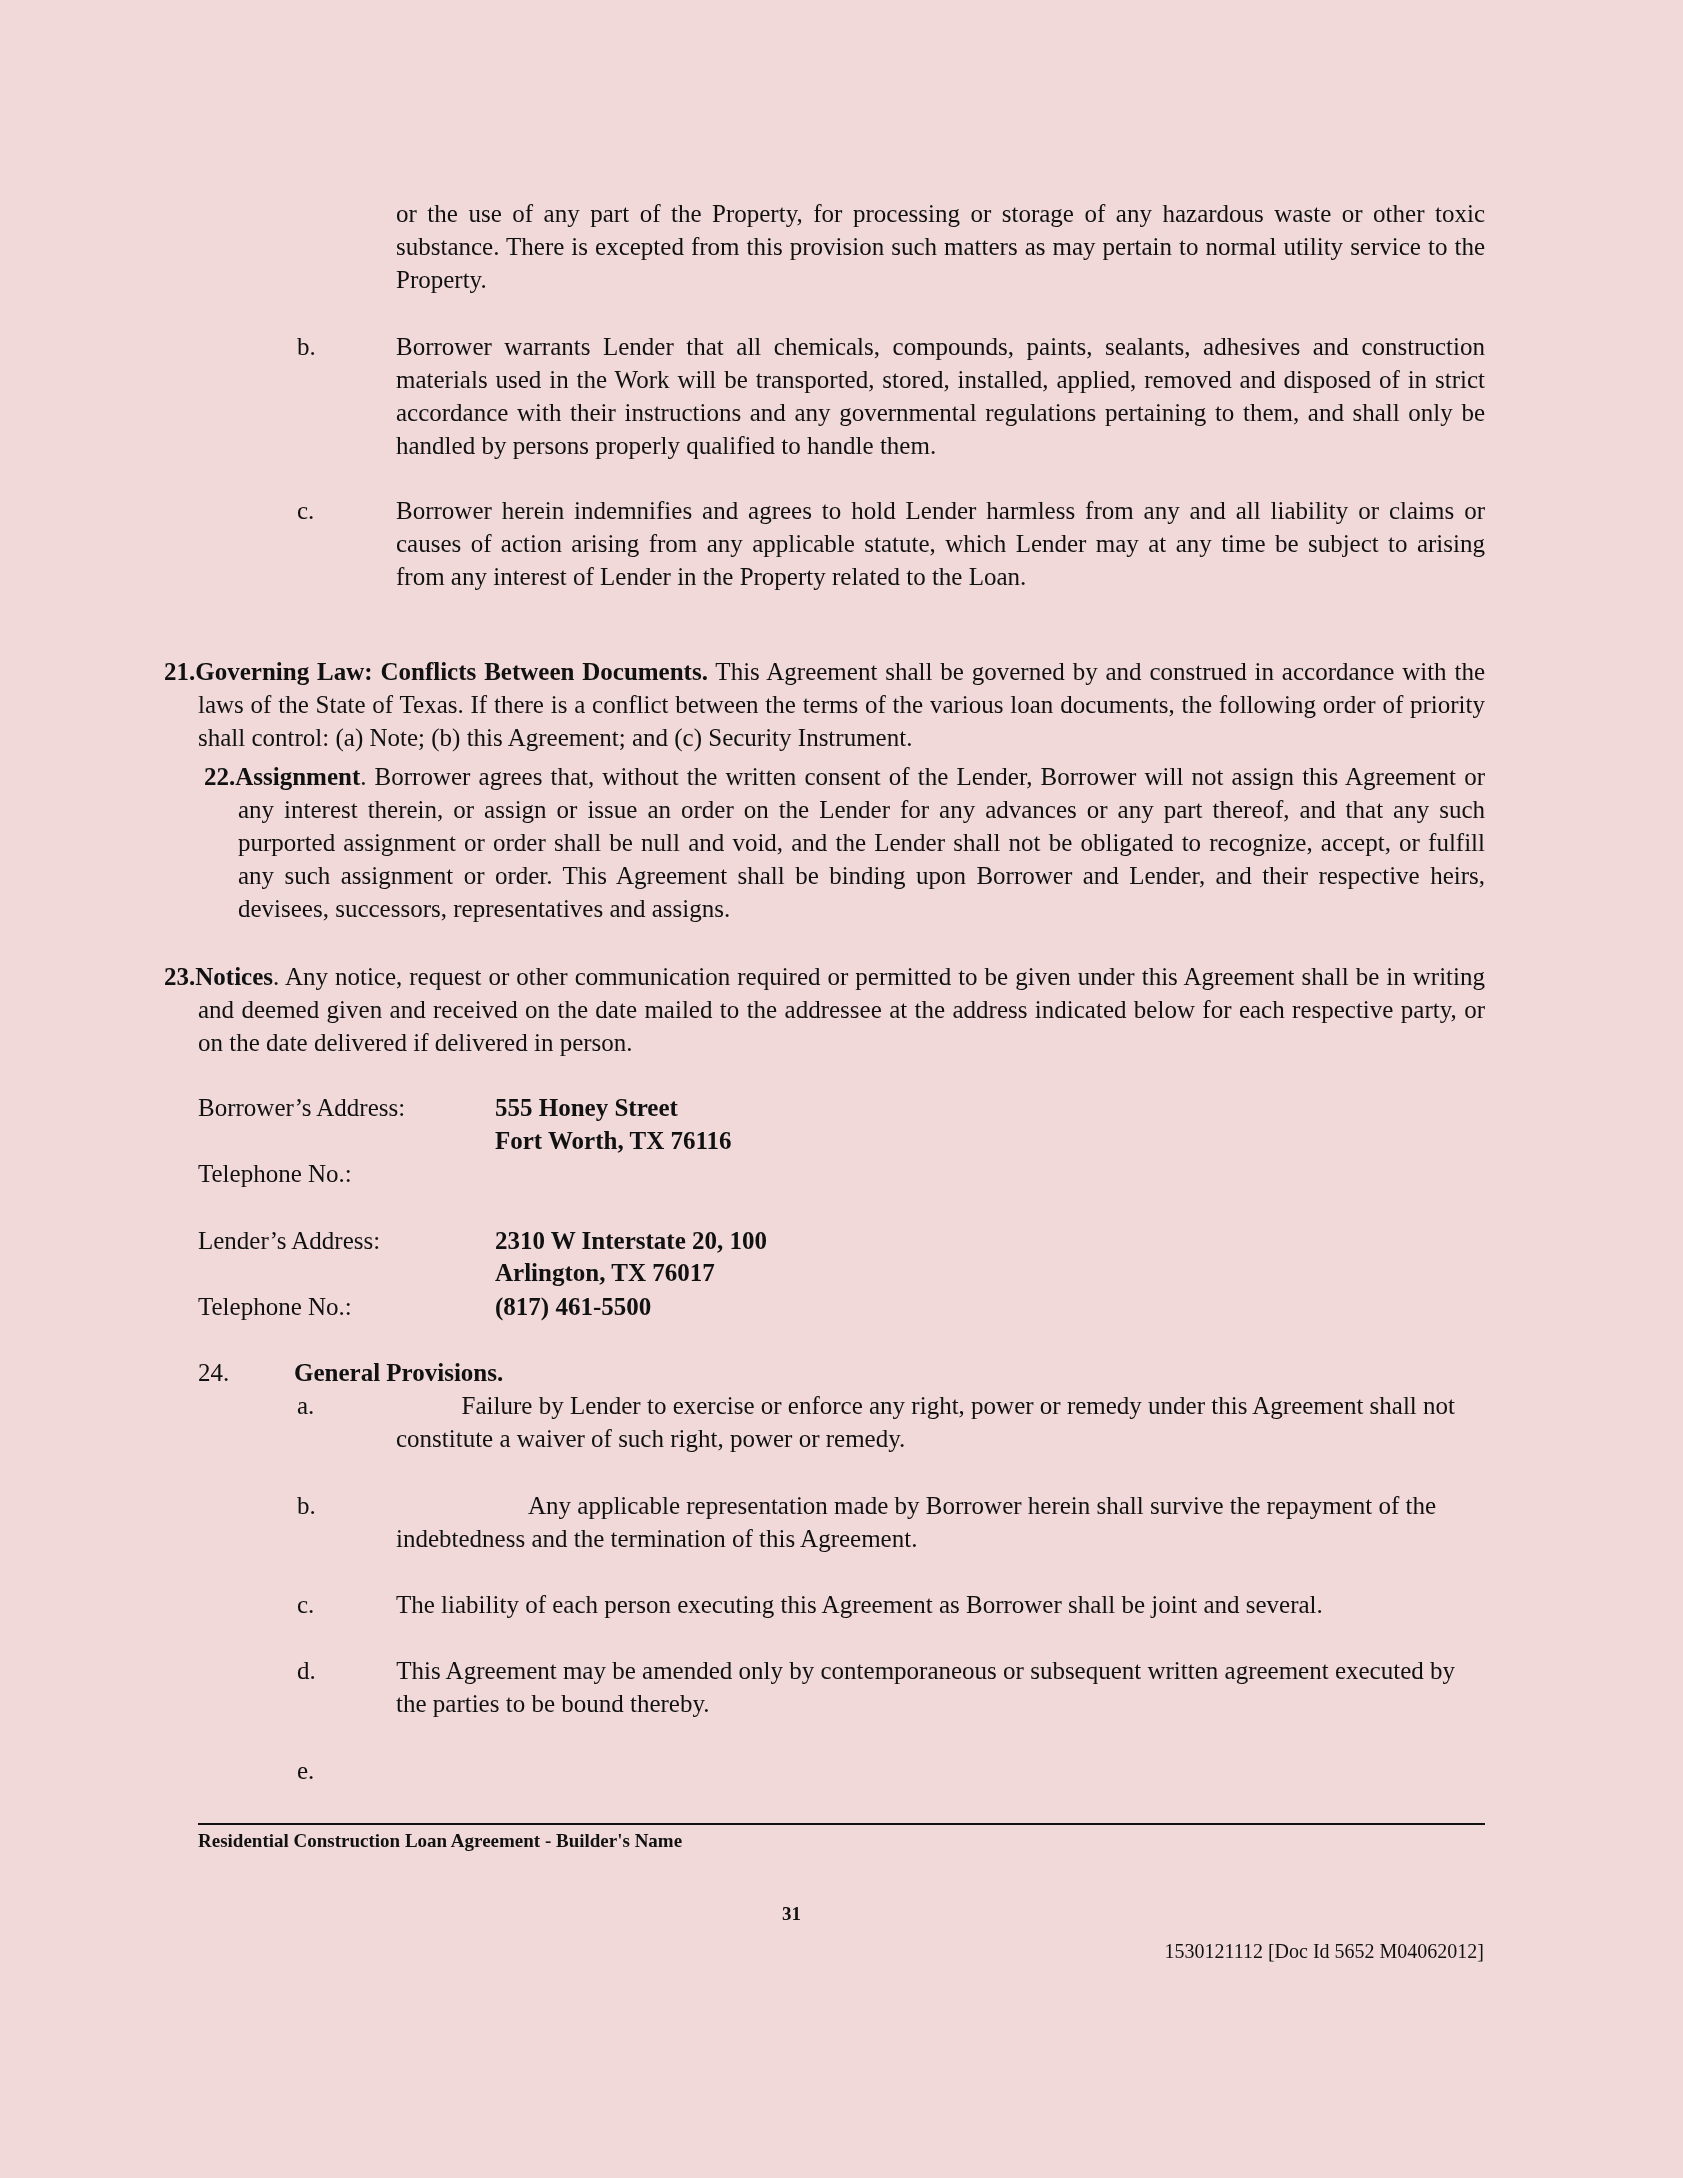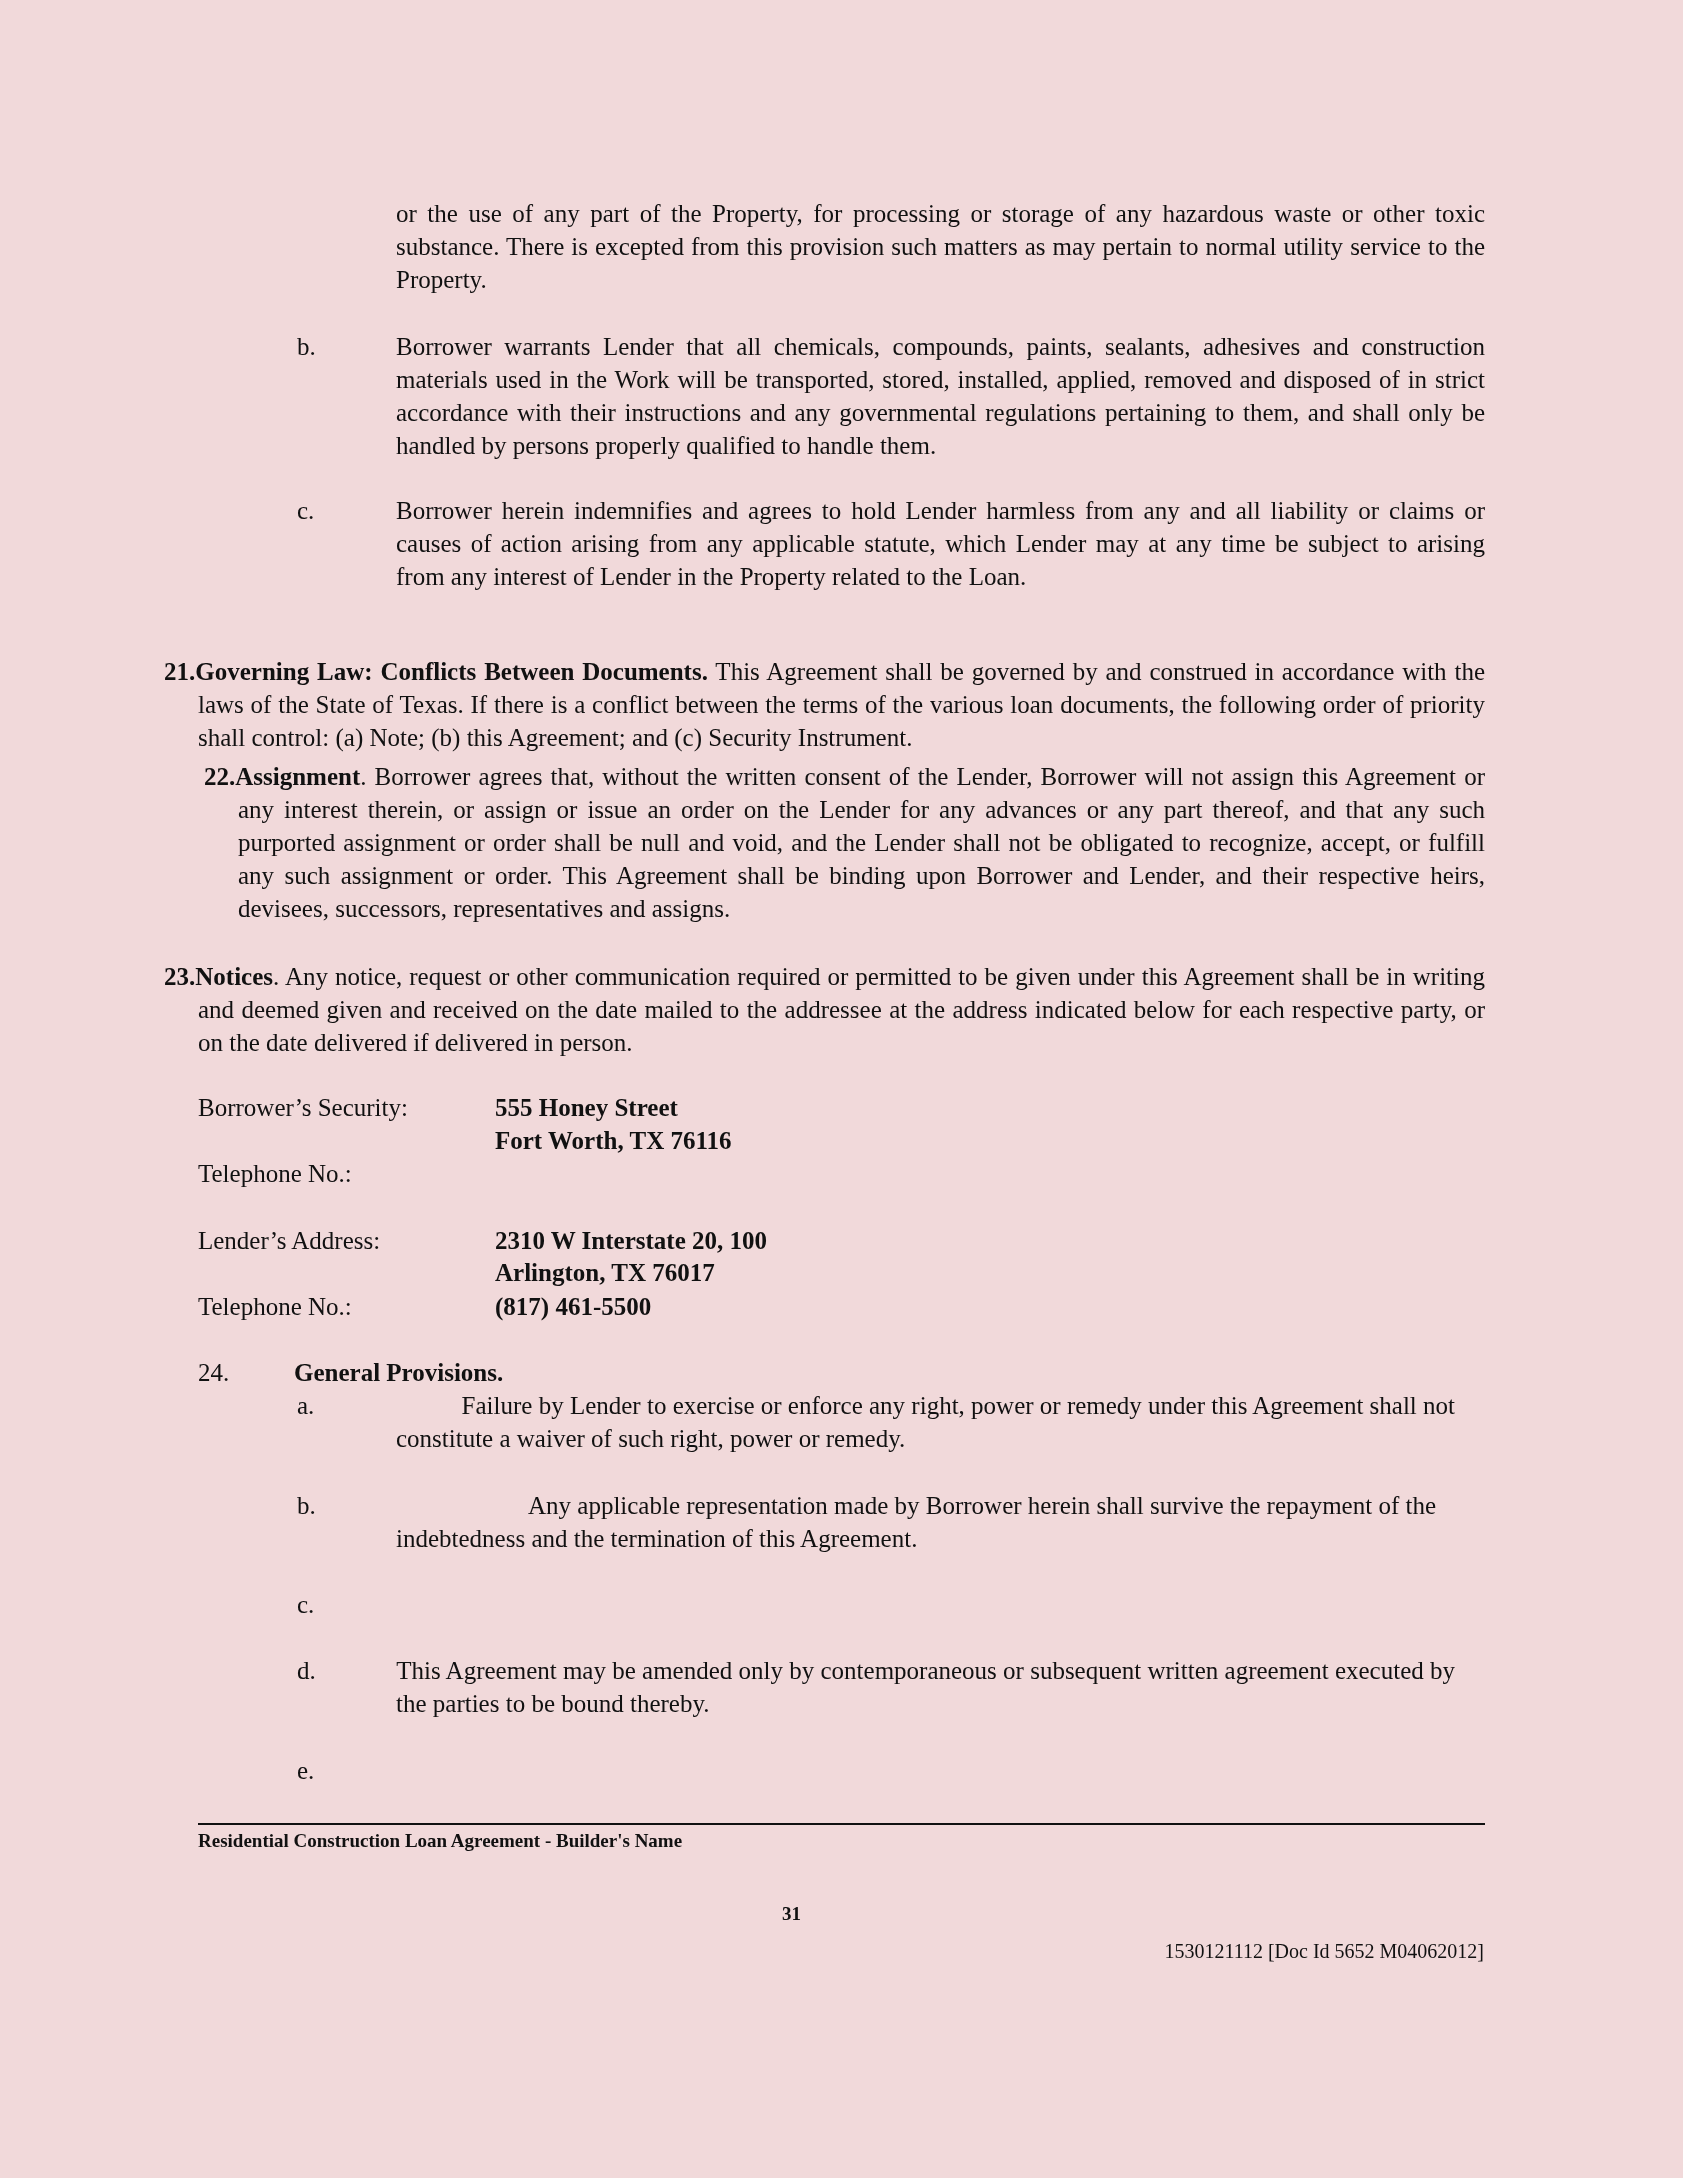--- a/index.html
+++ b/index.html
@@ -57,21 +57,21 @@
     </div>
   </div>
 
   <div class="p" style="left:164px; top:960px; width:1321px;">
     <div style="padding-left:34px; text-indent:-34px;">
       <span style="font-weight:bold;">23.</span><span style="font-weight:bold;">Notices</span><span>. Any notice, request or other communication required or permitted to be given under this Agreement shall be in writing and deemed given and received on the date mailed to the addressee at the address indicated below for each respective party, or on the date delivered if delivered in person.</span>
     </div>
   </div>
 
   <div>
-    <div class="addr-label" style="top:1091px;">Borrower’s Security:</div>
+    <div class="addr-label" style="top:1091px;">Borrower’s Address:</div>
     <div class="addr-val" style="top:1091px;">555 Honey Street</div>
     <div class="addr-val" style="top:1124px;">Fort Worth, TX 76116</div>
     <div class="addr-label" style="top:1157px;">Telephone No.:</div>
     <div class="addr-val" style="top:1157px;"></div>
 
     <div class="addr-label" style="top:1224px;">Lender’s Address:</div>
     <div class="addr-val" style="top:1224px;">2310 W Interstate 20, 100</div>
     <div class="addr-val" style="top:1256px;">Arlington, TX 76017</div>
     <div class="addr-label" style="top:1290px;">Telephone No.:</div>
     <div class="addr-val" style="top:1290px;">(817) 461-5500</div>
@@ -80,20 +80,21 @@
   <div class="sec24-num" style="top:1356px;">24.</div>
   <div class="sec24-head" style="top:1356px;">General Provisions.</div>
 
   <div class="sub-label" style="left:297px; top:1389px;">a.</div>
   <div class="p sub-text nojust" style="top:1389px; width:1059px;">Failure by Lender to exercise or enforce any right, power or remedy under this Agreement shall not constitute a waiver of such right, power or remedy.</div>
 
   <div class="sub-label" style="left:297px; top:1489px;">b.</div>
   <div class="p sub-text nojust" style="top:1489px; width:1040px;">Any applicable representation made by Borrower herein shall survive the repayment of the indebtedness and the termination of this Agreement.</div>
 
   <div class="sub-label" style="left:297px; top:1588px;">c.</div>
+  <div class="p sub-text nojust" style="top:1588px;">The liability of each person executing this Agreement as Borrower shall be joint and several.</div>
 
   <div class="sub-label" style="left:297px; top:1654px;">d.</div>
   <div class="p sub-text nojust" style="top:1654px; width:1059px;">This Agreement may be amended only by contemporaneous or subsequent written agreement executed by the parties to be bound thereby.</div>
 
   <div class="sub-label" style="left:297px; top:1754px;">e.</div>
 
   <div class="rule"></div>
   <div class="footer-title">Residential Construction Loan Agreement - Builder's Name</div>
   <div class="page-num">31</div>
   <div class="doc-id">1530121112 [Doc Id 5652 M04062012]</div>

